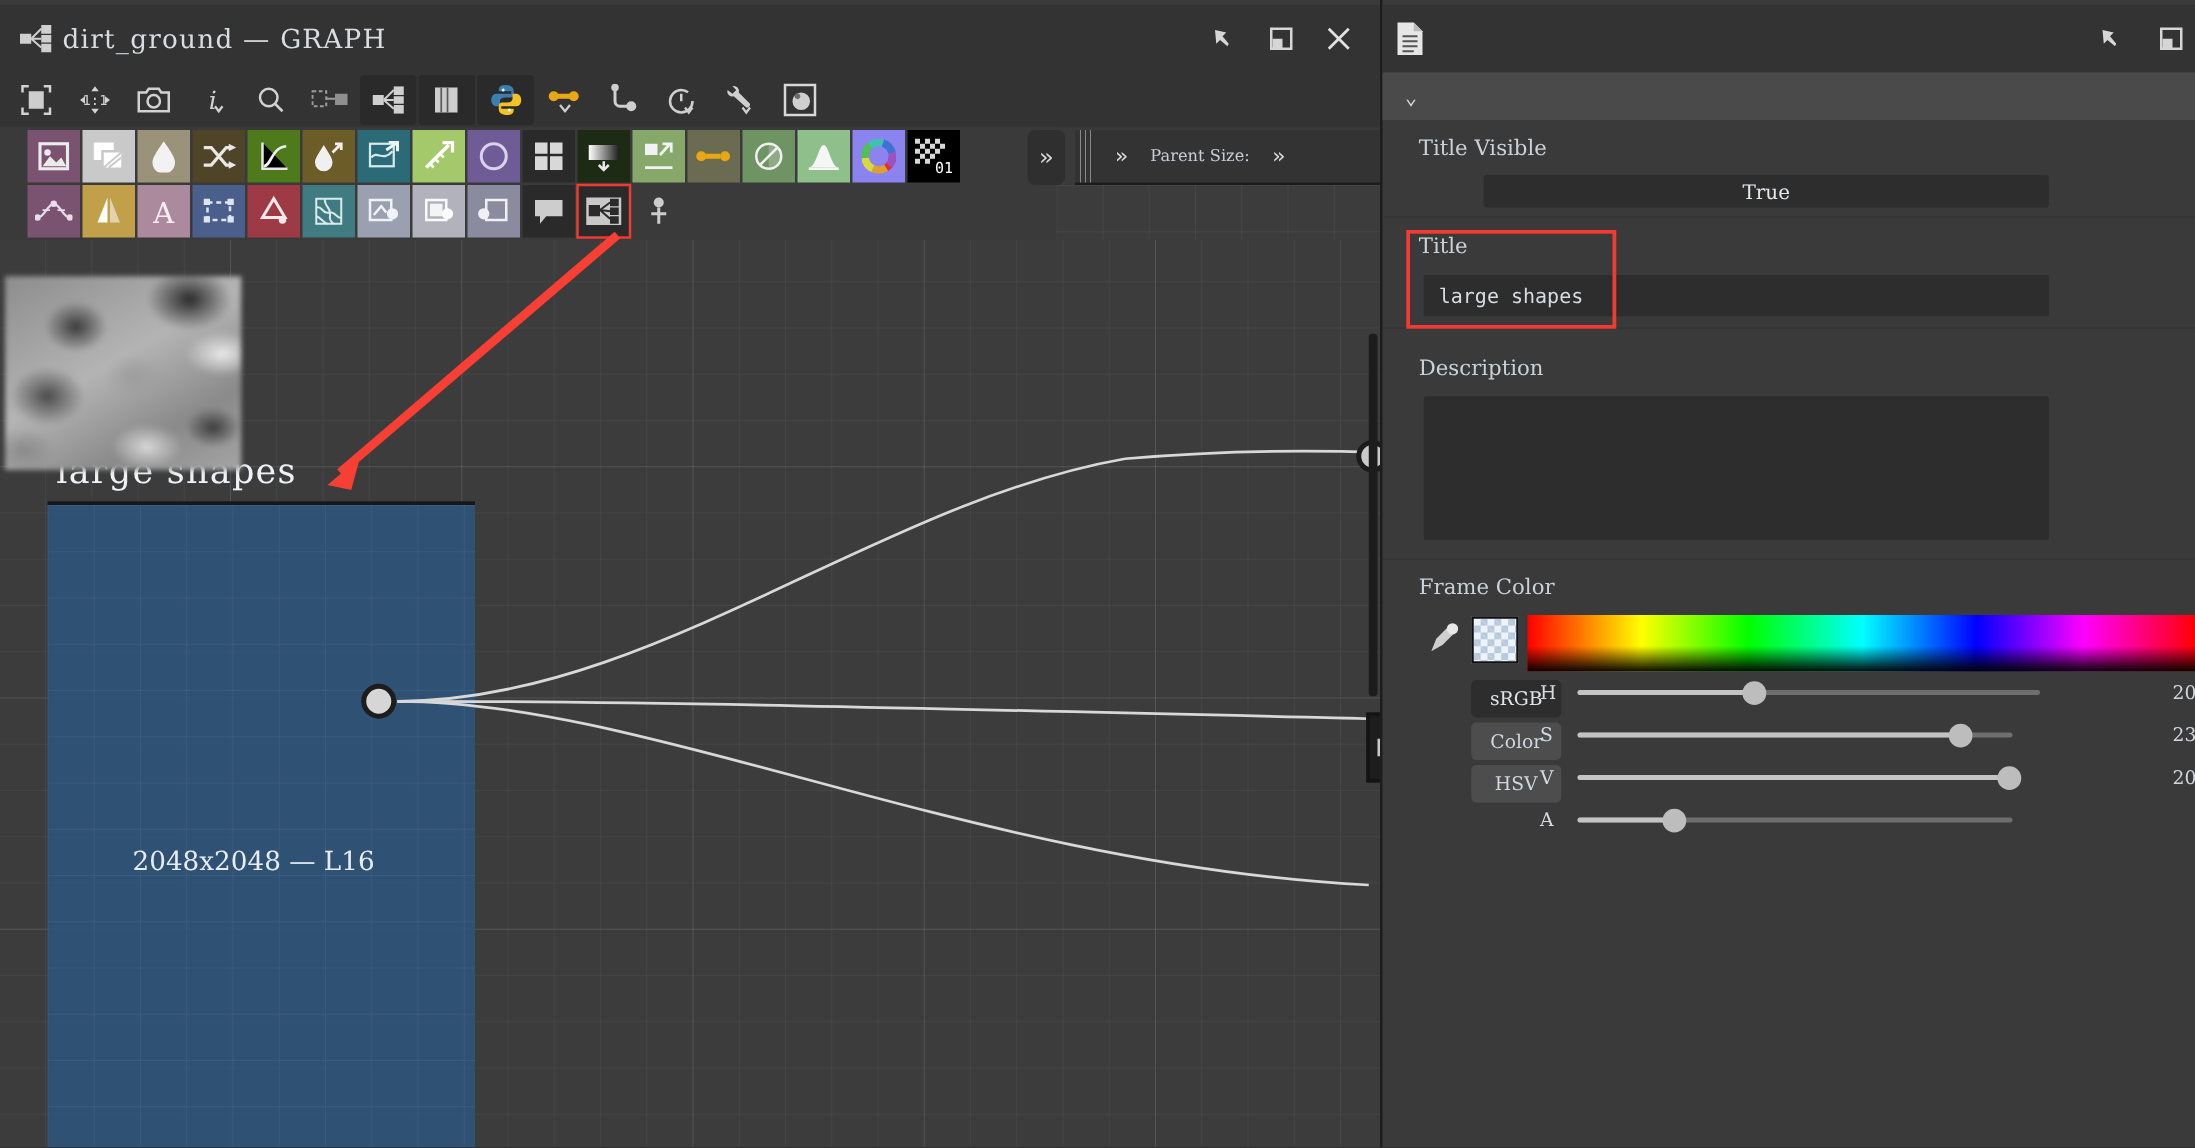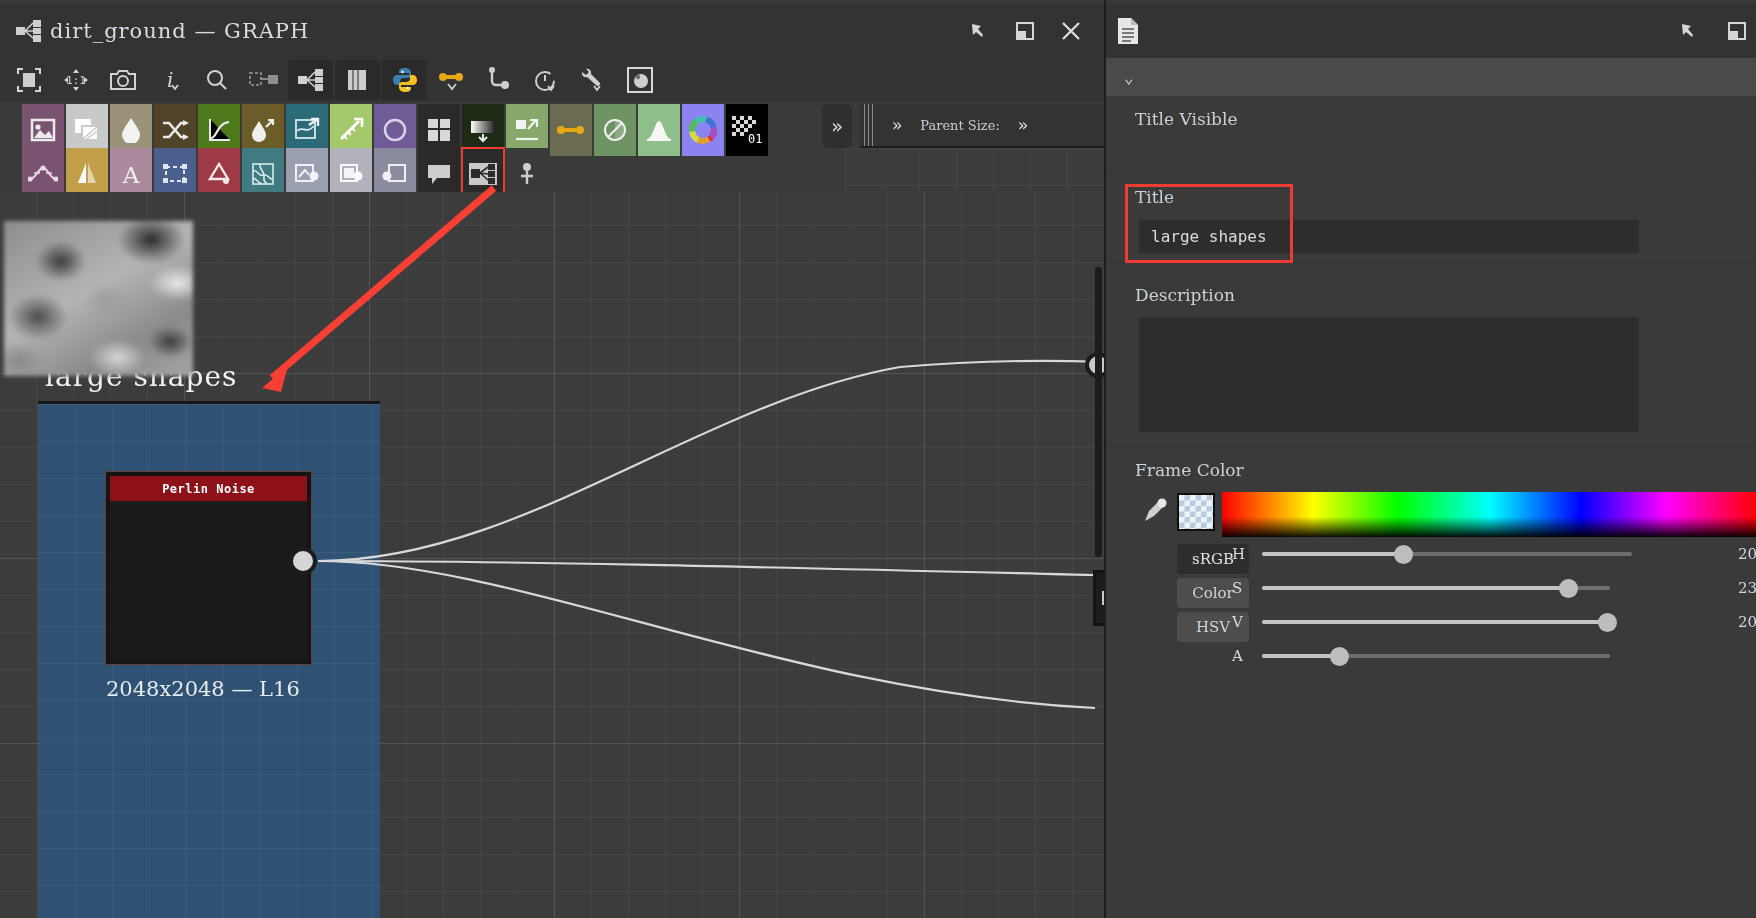--- a/index.html
+++ b/index.html
@@ -42,21 +42,21 @@
   }
   .tool.boxed { background: #2a2a2a; }
 
   
   .palette {
     position: absolute; left: 0; top: 102px; width: 845px; height: 90px;
     background: #3a3a3a; padding: 2px 0 0 22px;
   }
   .pal-row { display: flex; gap: 2px; height: 42px; margin-bottom: 2px; }
   .pal-tile {
-    width: 42px; height: 52px; display:flex; align-items:center; justify-content:center;
+    width: 42px; height: 42px; display:flex; align-items:center; justify-content:center;
     cursor: pointer; position: relative;
   }
   .pal-tile.sel { outline: 2px solid #f03a32; outline-offset: -1px; }
 
   .palette-more {
     position: absolute; left: 822px; top: 104px; width: 30px; height: 44px;
     background: #2f2f2f; border-radius: 6px; color: #d9d9d9;
     display: flex; align-items: center; justify-content: center; font-size: 19px; cursor: pointer;
   }
   .parent-size-bar {
@@ -621,23 +621,20 @@
 
       <svg id="wires">
         <g stroke="#d8d8d8" stroke-width="2.2" fill="none">
           <path d="M318 369 C520 369 700 210 900 175"></path>
           <path d="M318 369 C520 369 760 375 1095 383"></path>
           <path d="M318 369 C520 369 780 500 1095 516"></path>
           <path d="M900 175 C980 168 1050 168 1104 170"></path>
         </g>
       </svg>
 
-      <div class="node">
-        <div class="node-title">Perlin Noise</div>
-      </div>
       <div class="node-thumb"></div>
       <div class="node-port"></div>
       <div class="node-caption">2048x2048 — L16</div>
 
       <div class="edge-port" style="left:1085px; top:160px;"></div>
       <div class="edge-node" style="left:1093px; top:378px; width:30px; height:56px;">
         <div style="width:14px;height:14px;border:3px solid #c9c9c9;margin:18px 0 0 6px;"></div>
       </div>
       <div class="scroll-v"></div>
     </div>
@@ -676,20 +673,21 @@
         </div>
       </div>
     </div>
 
     <div class="prop-collapse">
       <span class="chev">⌄</span>
     </div>
 
     <div class="prop-row" style="top:98px; height:76px;">
       <div class="prop-label" style="padding-top:11px;">Title Visible</div>
+      <div class="prop-value-btn" style="position:absolute; left:81px; top:42px; width:452px;">True</div>
     </div>
 
     <div class="prop-row" style="top:175px; height:88px;">
       <div class="prop-label" style="padding-top:12px;">Title</div>
       <div class="prop-input" style="position:absolute; left:33px; top:45px; width:500px;">large shapes</div>
     </div>
     <div class="redbox" style="left:19px; top:184px; width:168px; height:79px;"></div>
 
     <div class="prop-row" style="top:263px; height:185px;">
       <div class="prop-label" style="padding-top:22px;">Description</div>

